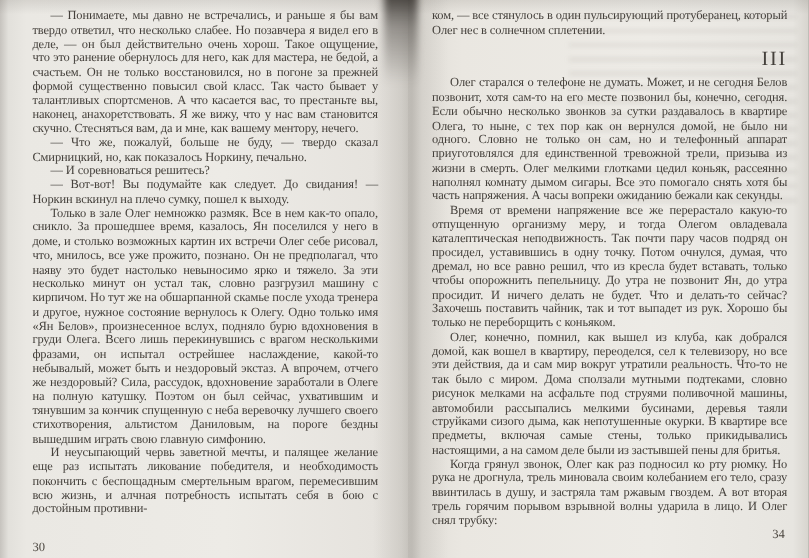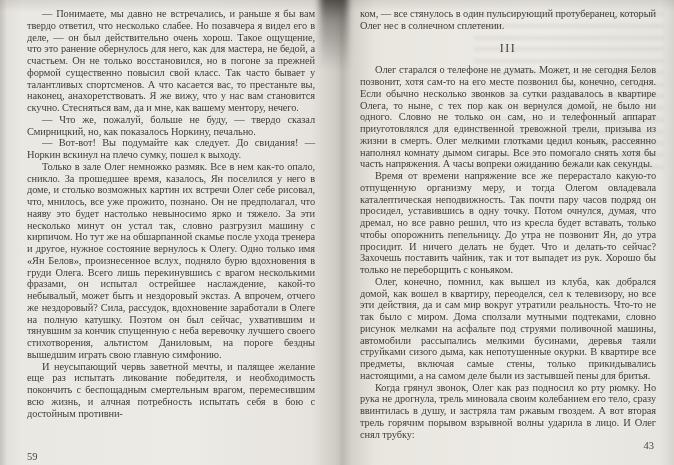--- a/index.html
+++ b/index.html
@@ -51,23 +51,23 @@
     letter-spacing: -0.1px;
     filter: blur(0.3px);
   }
   .page-left  .page-text { left: 27px; top: 8px; width: 288px; }
   .page-right .page-text { left: 20px; top: 8px; width: 296px; }
 
   .page-text p { margin: 0; text-indent: 15px; }
   .page-text p.no-indent { text-indent: 0; }
 
   .chapter-heading {
-    text-align: center; text-indent: 0;
+    text-align: right; text-indent: 0;
     margin: 11px 0 10px;
-    font-size: 12px; letter-spacing: 1.5px;
+    font-size: 17px; letter-spacing: 1.5px;
     color: #45413c;
   }
 
   .page-num {
     position: absolute; font-size: 10.5px; color: #4b463f; filter: blur(0.3px);
   }
   .pn-left  { left: 27px;  bottom: 3px; }
   .pn-right { right: 20px; bottom: 14px; }
 
   .bleedthrough {
@@ -81,36 +81,37 @@
 </style>
 </head>
 <body>
 
 <div class="spread">
 
   <div class="page page-left">
     <div class="page-text">
       <p>— Понимаете, мы давно не встречались, и раньше я бы вам твердо ответил, что несколько слабее. Но позавчера я видел его в деле, — он был действительно очень хорош. Такое ощущение, что это ранение обернулось для него, как для мастера, не бедой, а счастьем. Он не только восстановился, но в погоне за прежней формой существенно повысил свой класс. Так часто бывает у талантливых спортсменов. А что касается вас, то престаньте вы, наконец, анахоретствовать. Я же вижу, что у нас вам становится скучно. Стесняться вам, да и мне, как вашему ментору, нечего.</p>
       <p>— Что же, пожалуй, больше не буду, — твердо сказал Смирницкий, но, как показалось Норкину, печально.</p>
+      <p>— И соревноваться решитесь?</p>
       <p>— Вот-вот! Вы подумайте как следует. До свидания! — Норкин вскинул на плечо сумку, пошел к выходу.</p>
       <p>Только в зале Олег немножко размяк. Все в нем как-то опало, сникло. За прошедшее время, казалось, Ян поселился у него в доме, и столько возможных картин их встречи Олег себе рисовал, что, мнилось, все уже прожито, познано. Он не предполагал, что наяву это будет настолько невыносимо ярко и тяжело. За эти несколько минут он устал так, словно разгрузил машину с кирпичом. Но тут же на обшарпанной скамье после ухода тренера и другое, нужное состояние вернулось к Олегу. Одно только имя «Ян Белов», произнесенное вслух, подняло бурю вдохновения в груди Олега. Всего лишь перекинувшись с врагом несколькими фразами, он испытал острейшее наслаждение, какой-то небывалый, может быть и нездоровый экстаз. А впрочем, отчего же нездоровый? Сила, рассудок, вдохновение заработали в Олеге на полную катушку. Поэтом он был сейчас, ухватившим и тянувшим за кончик спущенную с неба веревочку лучшего своего стихотворения, альтистом Даниловым, на пороге бездны вышедшим играть свою главную симфонию.</p>
       <p>И неусыпающий червь заветной мечты, и палящее желание еще раз испытать ликование победителя, и необходимость покончить с беспощадным смертельным врагом, перемесившим всю жизнь, и алчная потребность испытать себя в бою с достойным противни-</p>
     </div>
-    <div class="page-num pn-left">59</div>
+    <div class="page-num pn-left">30</div>
   </div>
 
   <div class="page page-right">
     <div class="bleedthrough"></div>
     <div class="page-text">
       <p class="no-indent">ком, — все стянулось в один пульсирующий протуберанец, который Олег нес в солнечном сплетении.</p>
       <div class="chapter-heading">III</div>
       <p>Олег старался о телефоне не думать. Может, и не сегодня Белов позвонит, хотя сам-то на его месте позвонил бы, конечно, сегодня. Если обычно несколько звонков за сутки раздавалось в квартире Олега, то ныне, с тех пор как он вернулся домой, не было ни одного. Словно не только он сам, но и телефонный аппарат приуготовлялся для единственной тревожной трели, призыва из жизни в смерть. Олег мелкими глотками цедил коньяк, рассеянно наполнял комнату дымом сигары. Все это помогало снять хотя бы часть напряжения. А часы вопреки ожиданию бежали как секунды.</p>
       <p>Время от времени напряжение все же перерастало какую-то отпущенную организму меру, и тогда Олегом овладевала каталептическая неподвижность. Так почти пару часов подряд он просидел, уставившись в одну точку. Потом очнулся, думая, что дремал, но все равно решил, что из кресла будет вставать, только чтобы опорожнить пепельницу. До утра не позвонит Ян, до утра просидит. И ничего делать не будет. Что и делать-то сейчас? Захочешь поставить чайник, так и тот выпадет из рук. Хорошо бы только не переборщить с коньяком.</p>
       <p>Олег, конечно, помнил, как вышел из клуба, как добрался домой, как вошел в квартиру, переоделся, сел к телевизору, но все эти действия, да и сам мир вокруг утратили реальность. Что-то не так было с миром. Дома сползали мутными подтеками, словно рисунок мелками на асфальте под струями поливочной машины, автомобили рассыпались мелкими бусинами, деревья таяли струйками сизого дыма, как непотушенные окурки. В квартире все предметы, включая самые стены, только прикидывались настоящими, а на самом деле были из застывшей пены для бритья.</p>
       <p>Когда грянул звонок, Олег как раз подносил ко рту рюмку. Но рука не дрогнула, трель миновала своим колебанием его тело, сразу ввинтилась в душу, и застряла там ржавым гвоздем. А вот вторая трель горячим порывом взрывной волны ударила в лицо. И Олег снял трубку:</p>
     </div>
-    <div class="page-num pn-right">43</div>
+    <div class="page-num pn-right">34</div>
   </div>
 
   <div class="gutter-shadow"></div>
   <div class="gutter-top-shadow"></div>
 
 </div>
 
 </body></html>

